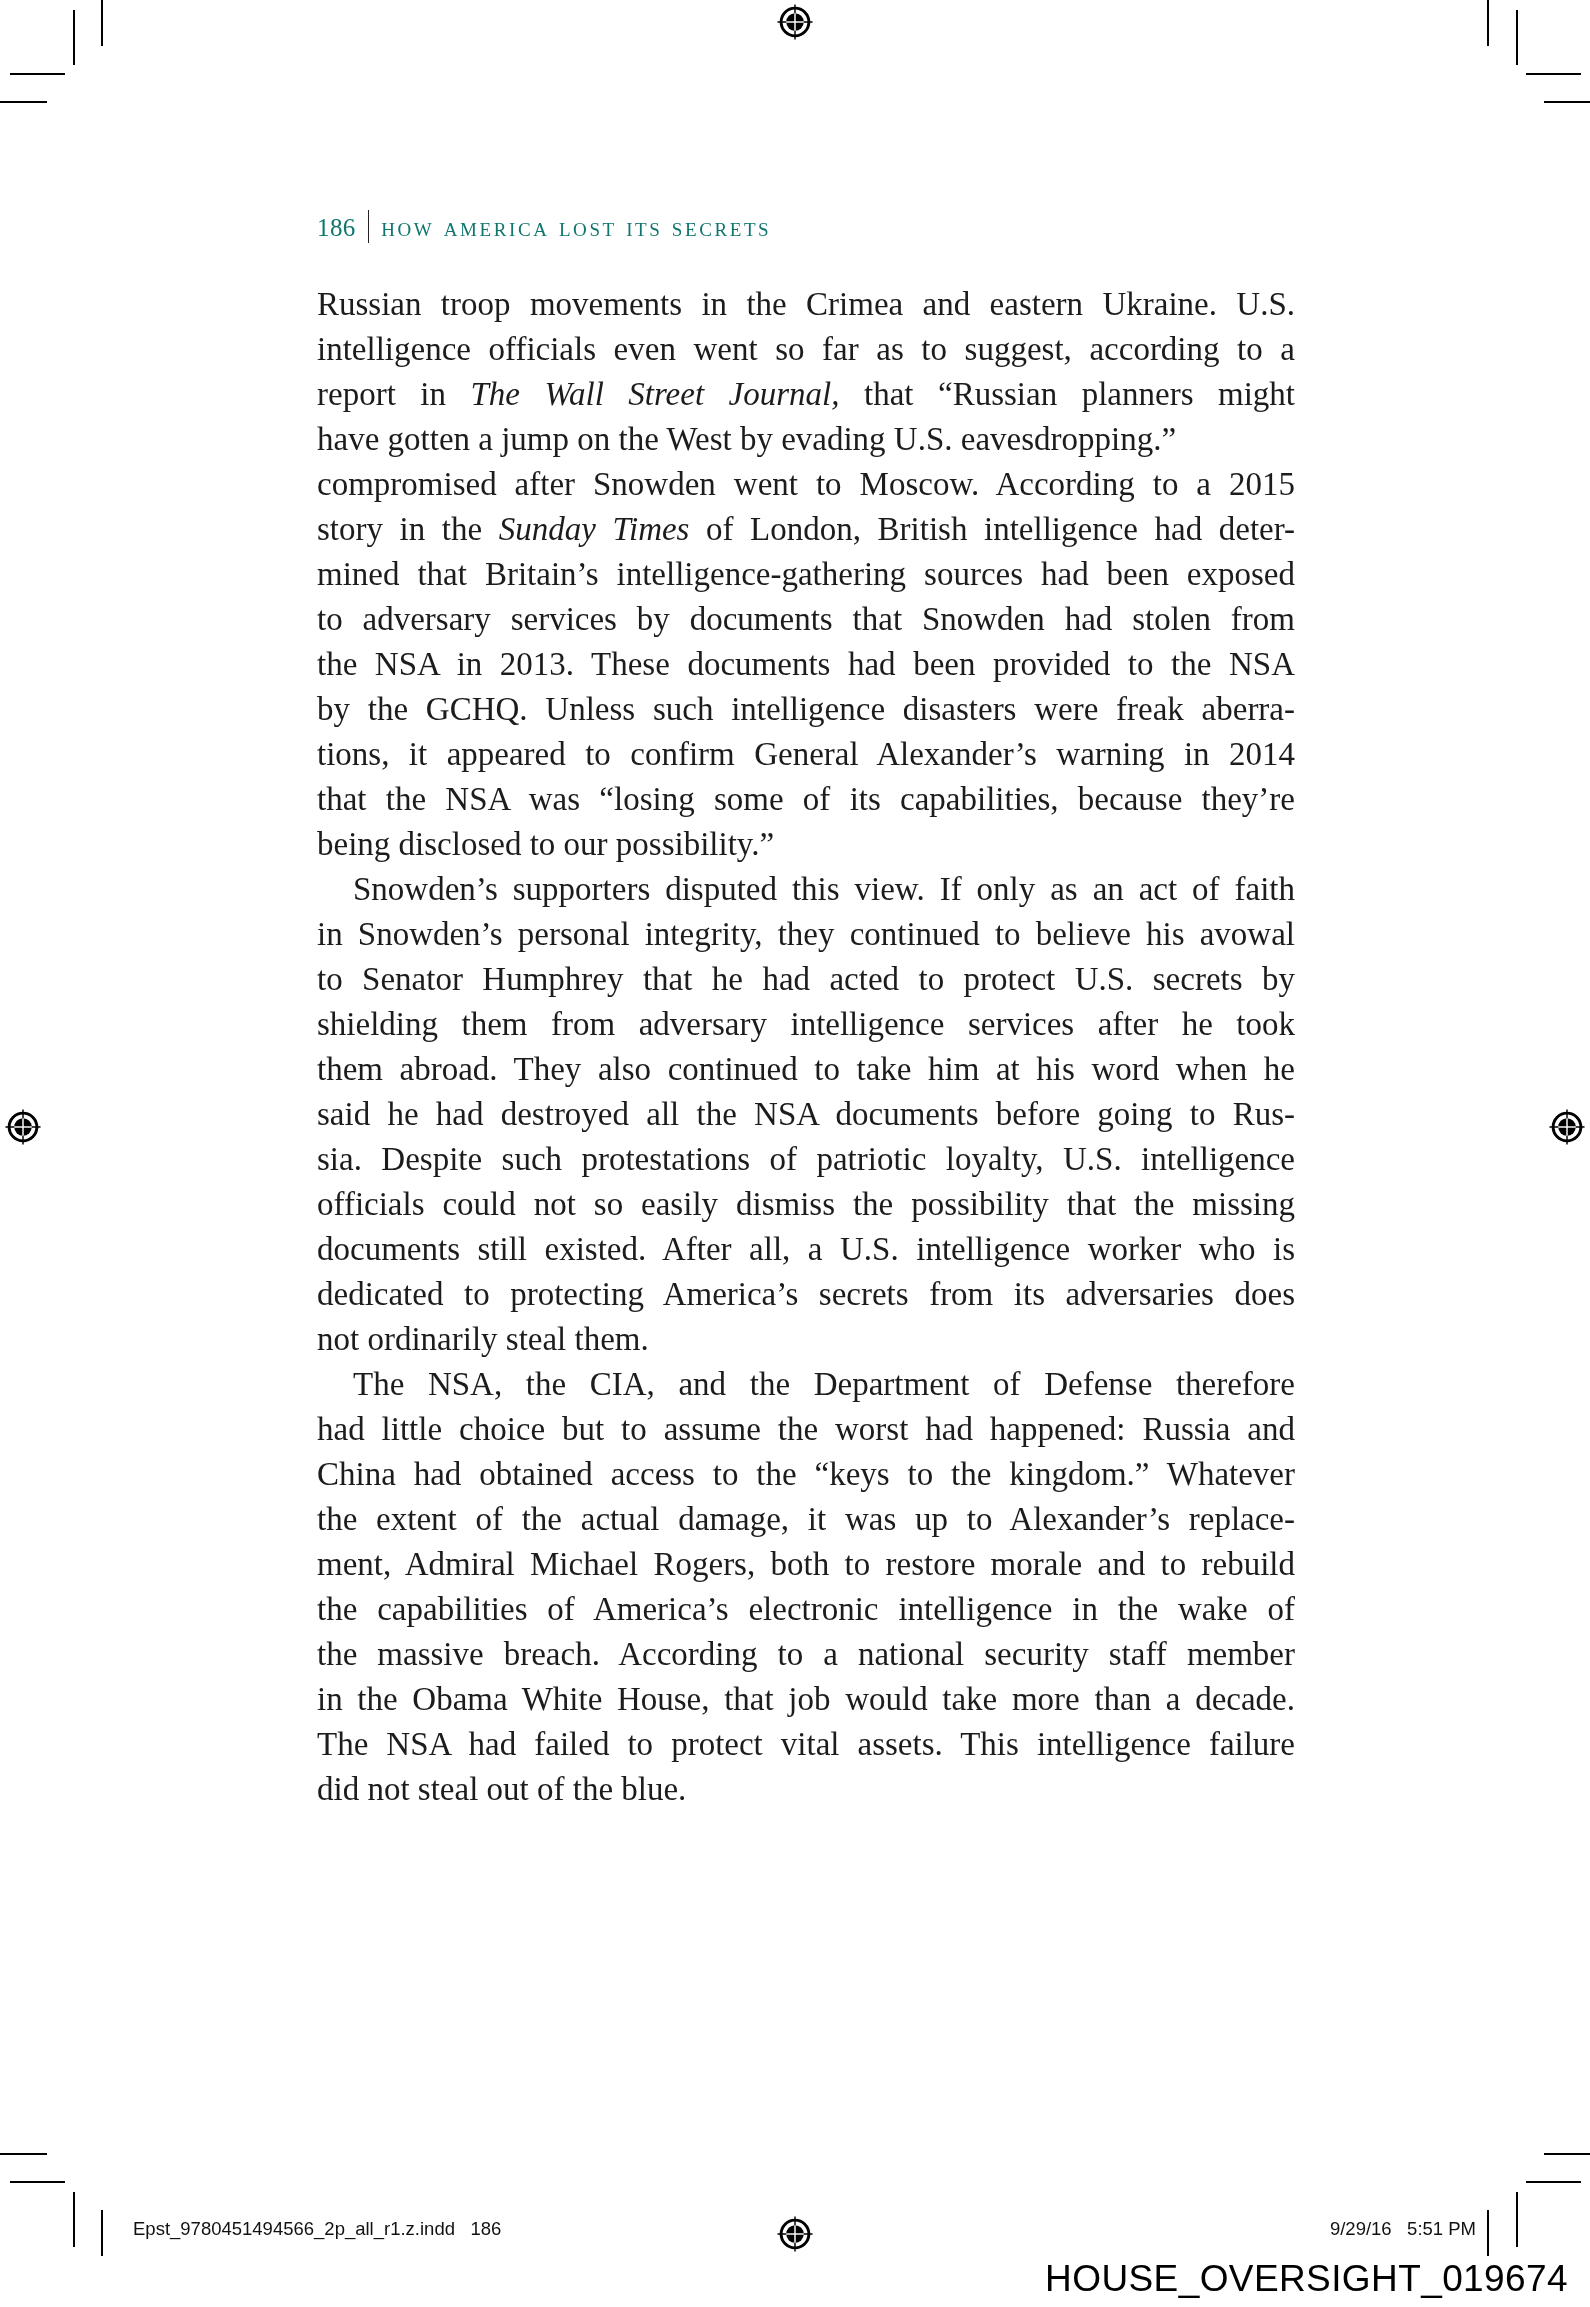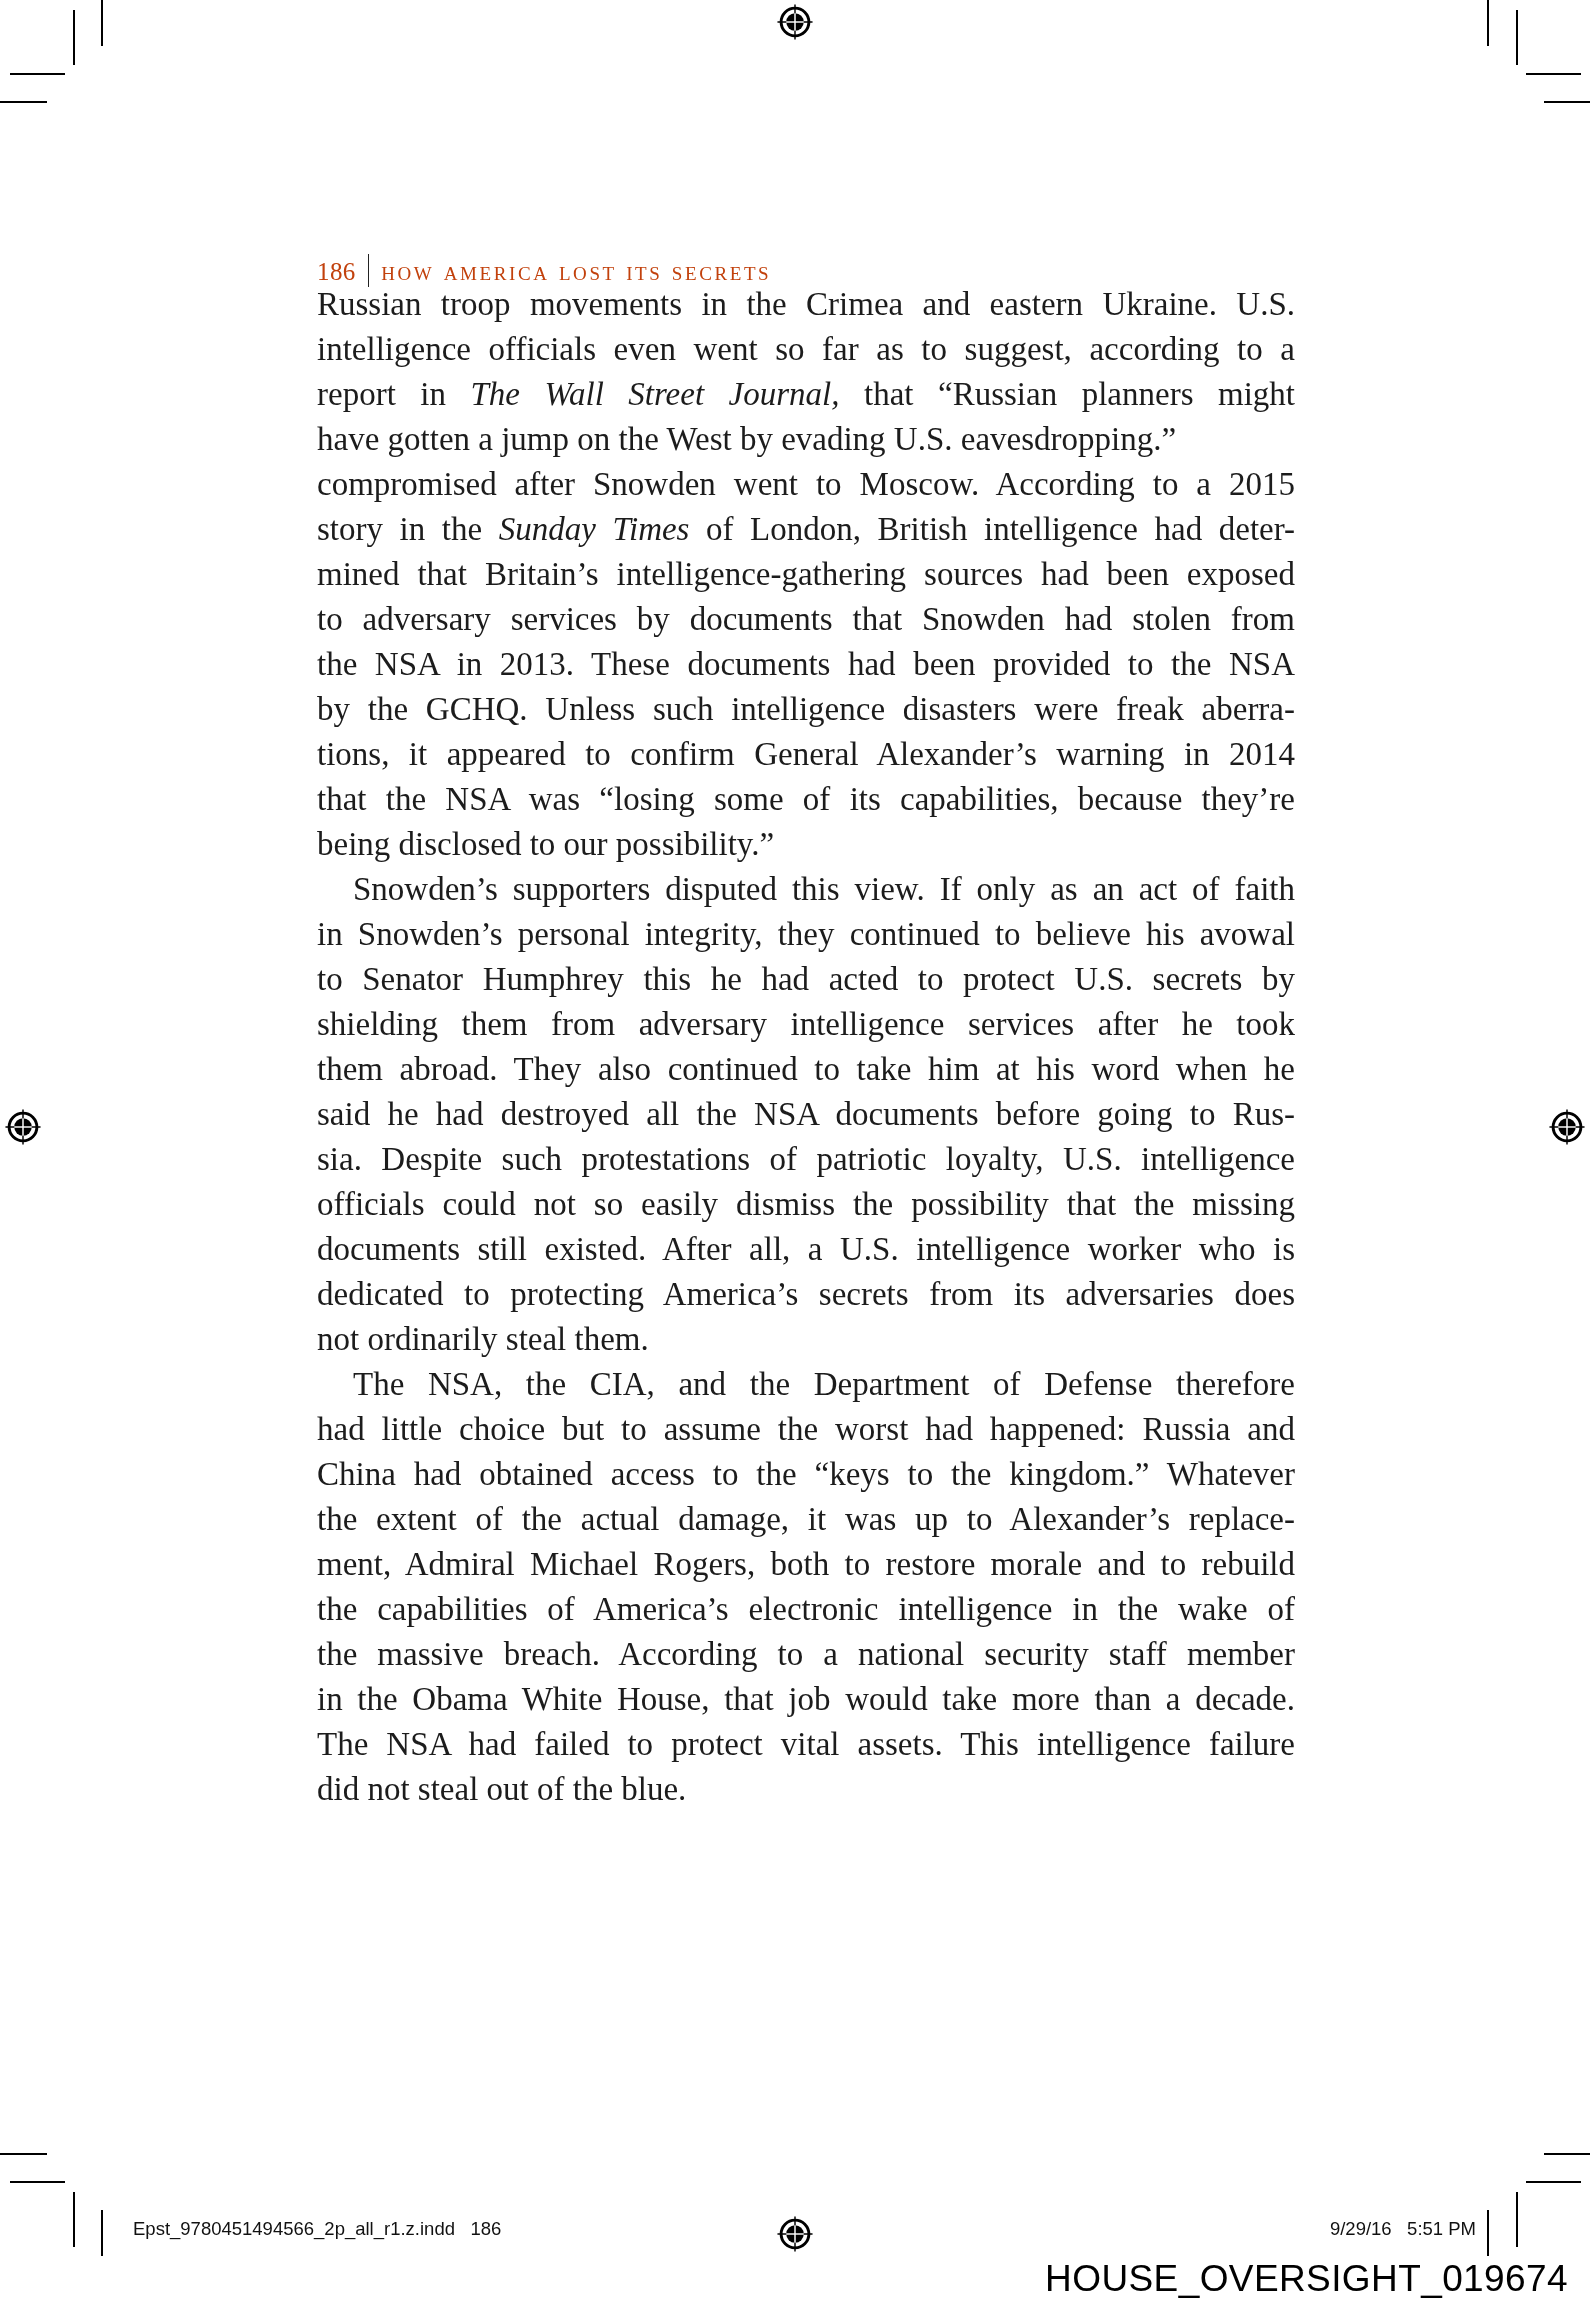--- a/index.html
+++ b/index.html
@@ -2,21 +2,21 @@
 <html style="font-size:12px"><head>
 <meta charset="utf-8">
 <style>
   html, body { margin: 0; padding: 0; background: #ffffff; }
   body { width: 1590px; height: 2307px; position: relative; overflow: hidden; color: #1a1a1a; }
   .mark { position: absolute; background: #000; }
   .reg { position: absolute; width: 38px; height: 38px; }
   .running-head {
     position: absolute; left: 317px; top: 210px; height: 33px;
     font-family: "Liberation Serif", "DejaVu Serif", serif;
-    font-size: 25px; line-height: 33px; white-space: nowrap; color: #c2410c; margin-top: 44px;
+    font-size: 25px; line-height: 33px; white-space: nowrap; color: #0f766e;
   }
   .running-head .folio { letter-spacing: 0.4px; }
   .running-head .sep { display: inline-block; width: 1.5px; height: 33px; background: #222; vertical-align: -7.4px; margin: 0 12px 0 12px; }
   .running-head .title { font-variant: small-caps; text-transform: lowercase; letter-spacing: 2.6px; font-size: 27px; }
   .body-text {
     position: absolute; left: 317px; top: 282px; width: 978px;
     font-family: "Liberation Serif", "DejaVu Serif", serif;
     font-size: 33px; line-height: 45px; color: #1c1c1c;
     text-align: justify;
   }
@@ -114,21 +114,21 @@
       <span class="line"><span>to adversary services by documents that Snowden had stolen from</span></span>
       <span class="line"><span>the NSA in 2013. These documents had been provided to the NSA</span></span>
       <span class="line"><span>by the GCHQ. Unless such intelligence disasters were freak aberra-</span></span>
       <span class="line"><span>tions, it appeared to confirm General Alexander’s warning in 2014</span></span>
       <span class="line"><span>that the NSA was “losing some of its capabilities, because they’re</span></span>
       <span class="line last"><span>being disclosed to our possibility.”</span></span>
     </div>
     <div>
       <span class="line indent"><span>Snowden’s supporters disputed this view. If only as an act of faith</span></span>
       <span class="line"><span>in Snowden’s personal integrity, they continued to believe his avowal</span></span>
-      <span class="line"><span>to Senator Humphrey this he had acted to protect U.S. secrets by</span></span>
+      <span class="line"><span>to Senator Humphrey that he had acted to protect U.S. secrets by</span></span>
       <span class="line"><span>shielding them from adversary intelligence services after he took</span></span>
       <span class="line"><span>them abroad. They also continued to take him at his word when he</span></span>
       <span class="line"><span>said he had destroyed all the NSA documents before going to Rus-</span></span>
       <span class="line"><span>sia. Despite such protestations of patriotic loyalty, U.S. intelligence</span></span>
       <span class="line"><span>officials could not so easily dismiss the possibility that the missing</span></span>
       <span class="line"><span>documents still existed. After all, a U.S. intelligence worker who is</span></span>
       <span class="line"><span>dedicated to protecting America’s secrets from its adversaries does</span></span>
       <span class="line last"><span>not ordinarily steal them.</span></span>
     </div>
     <div>

